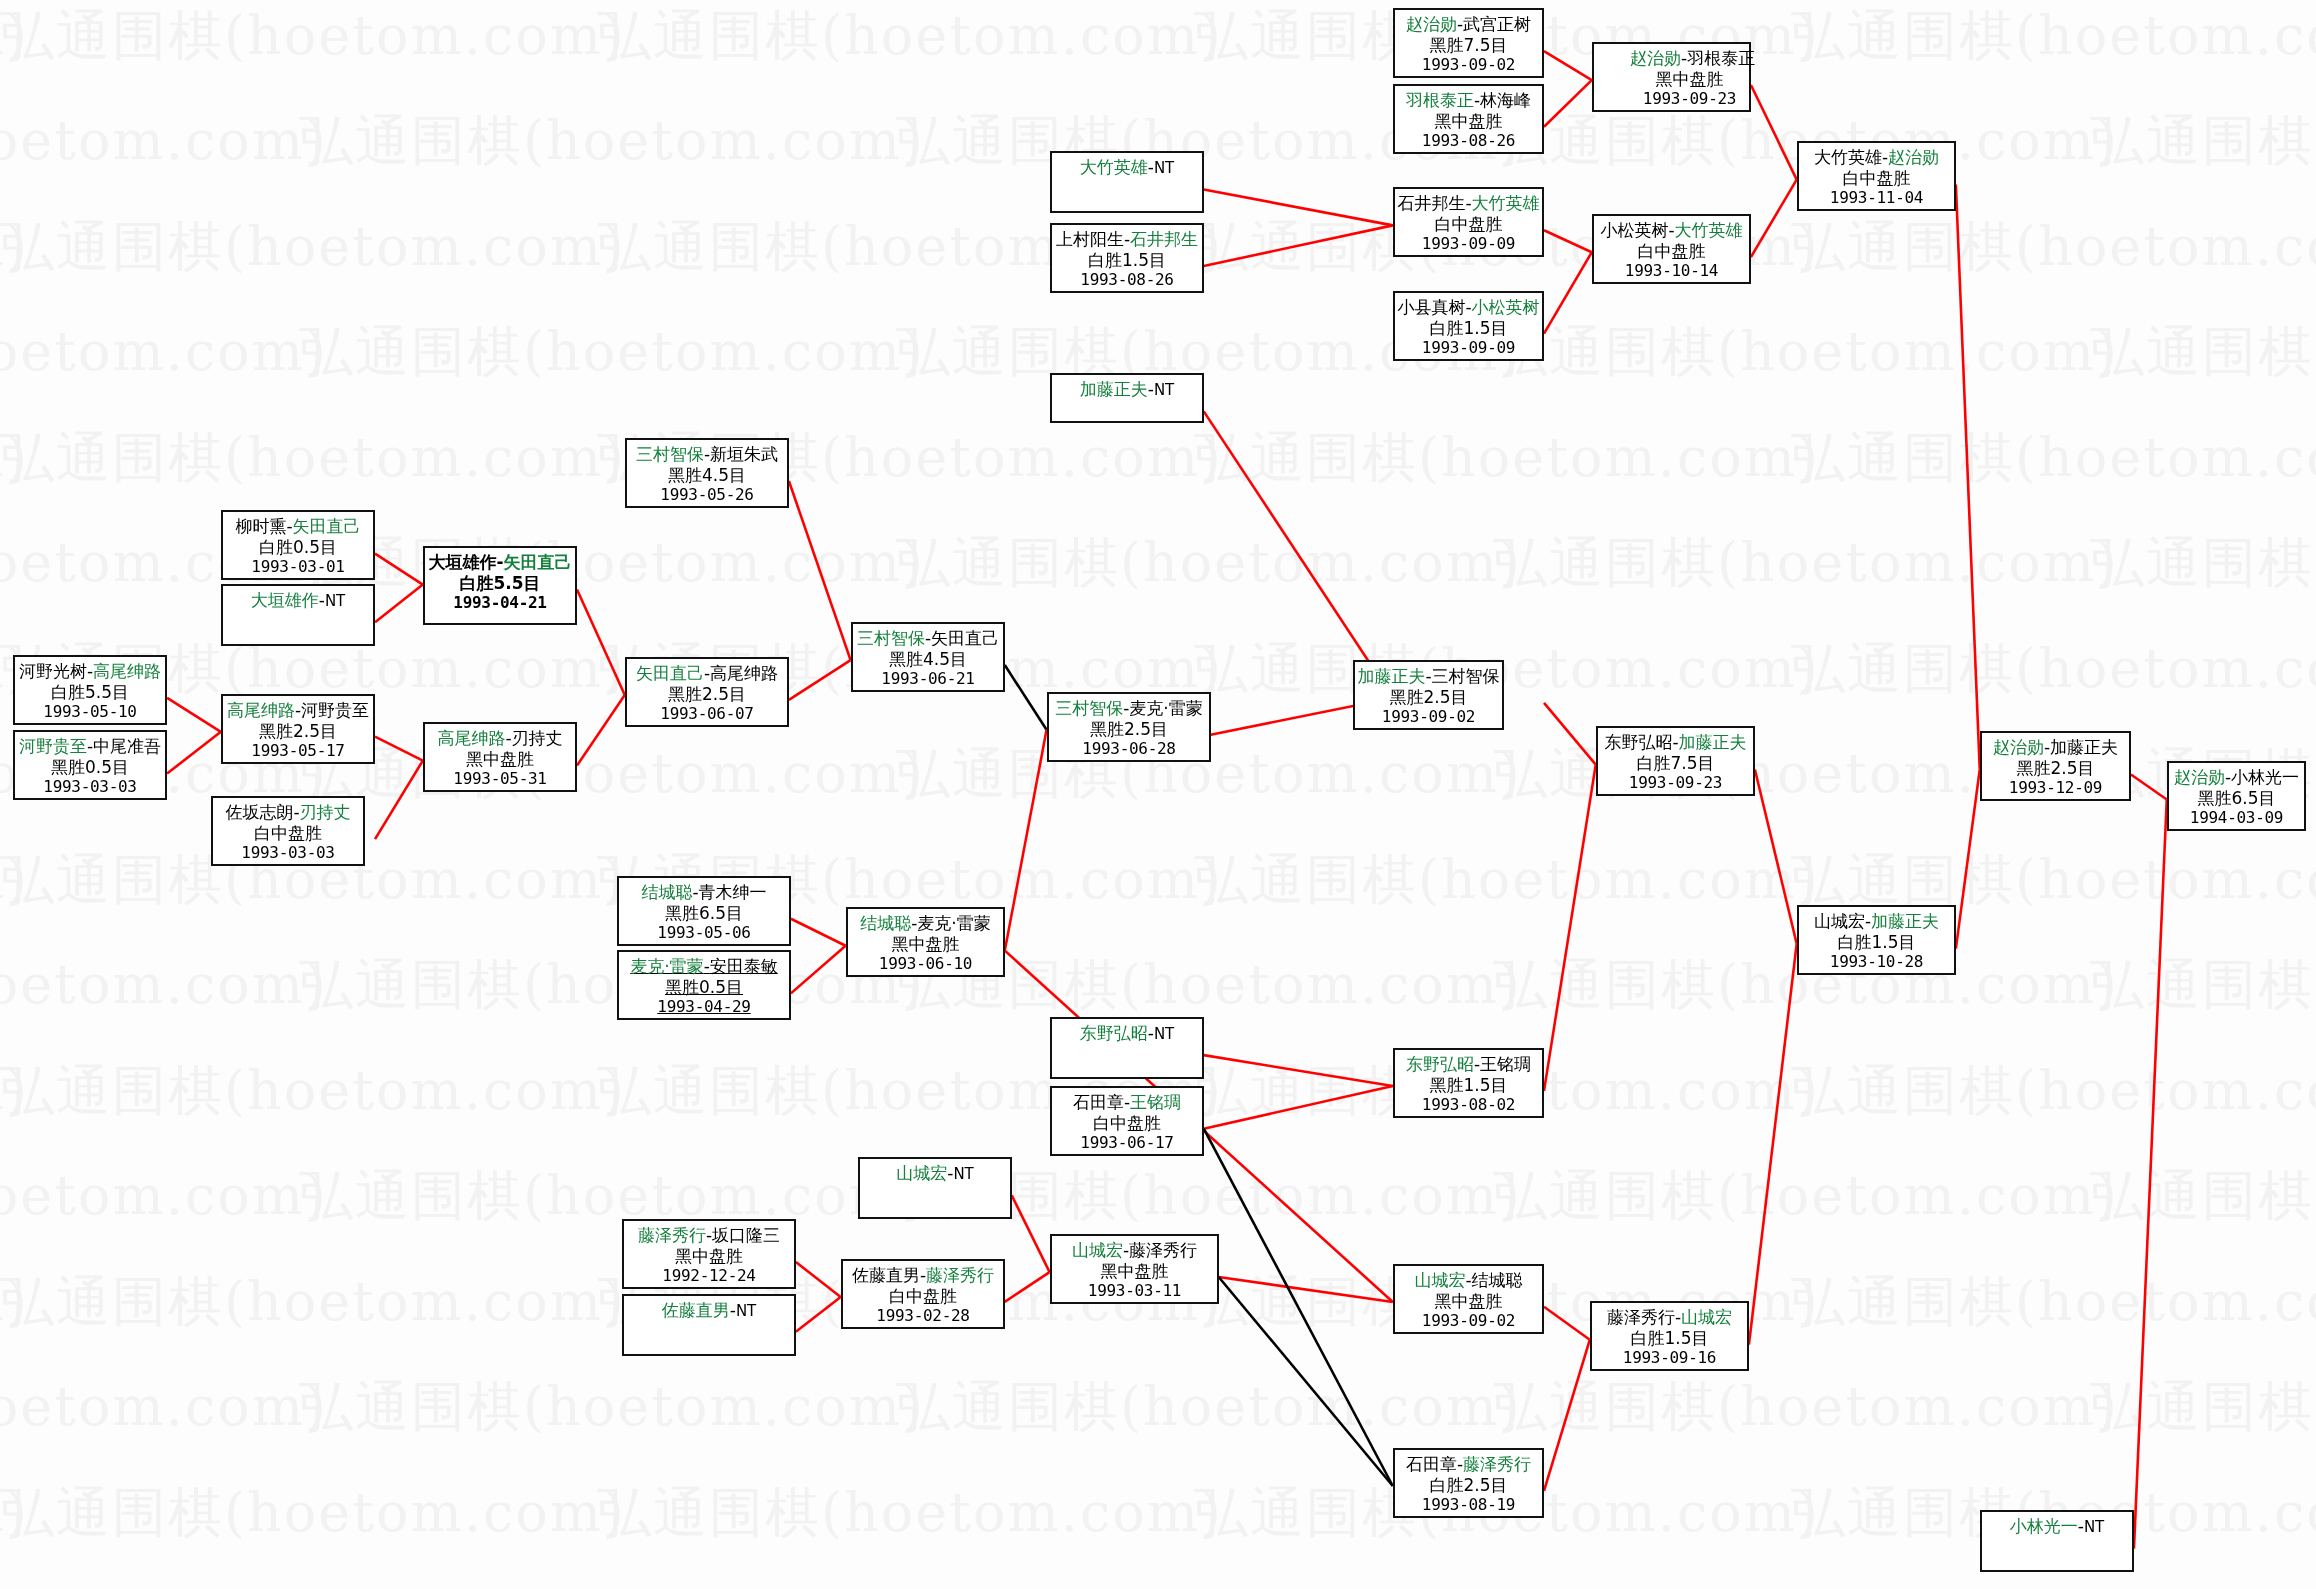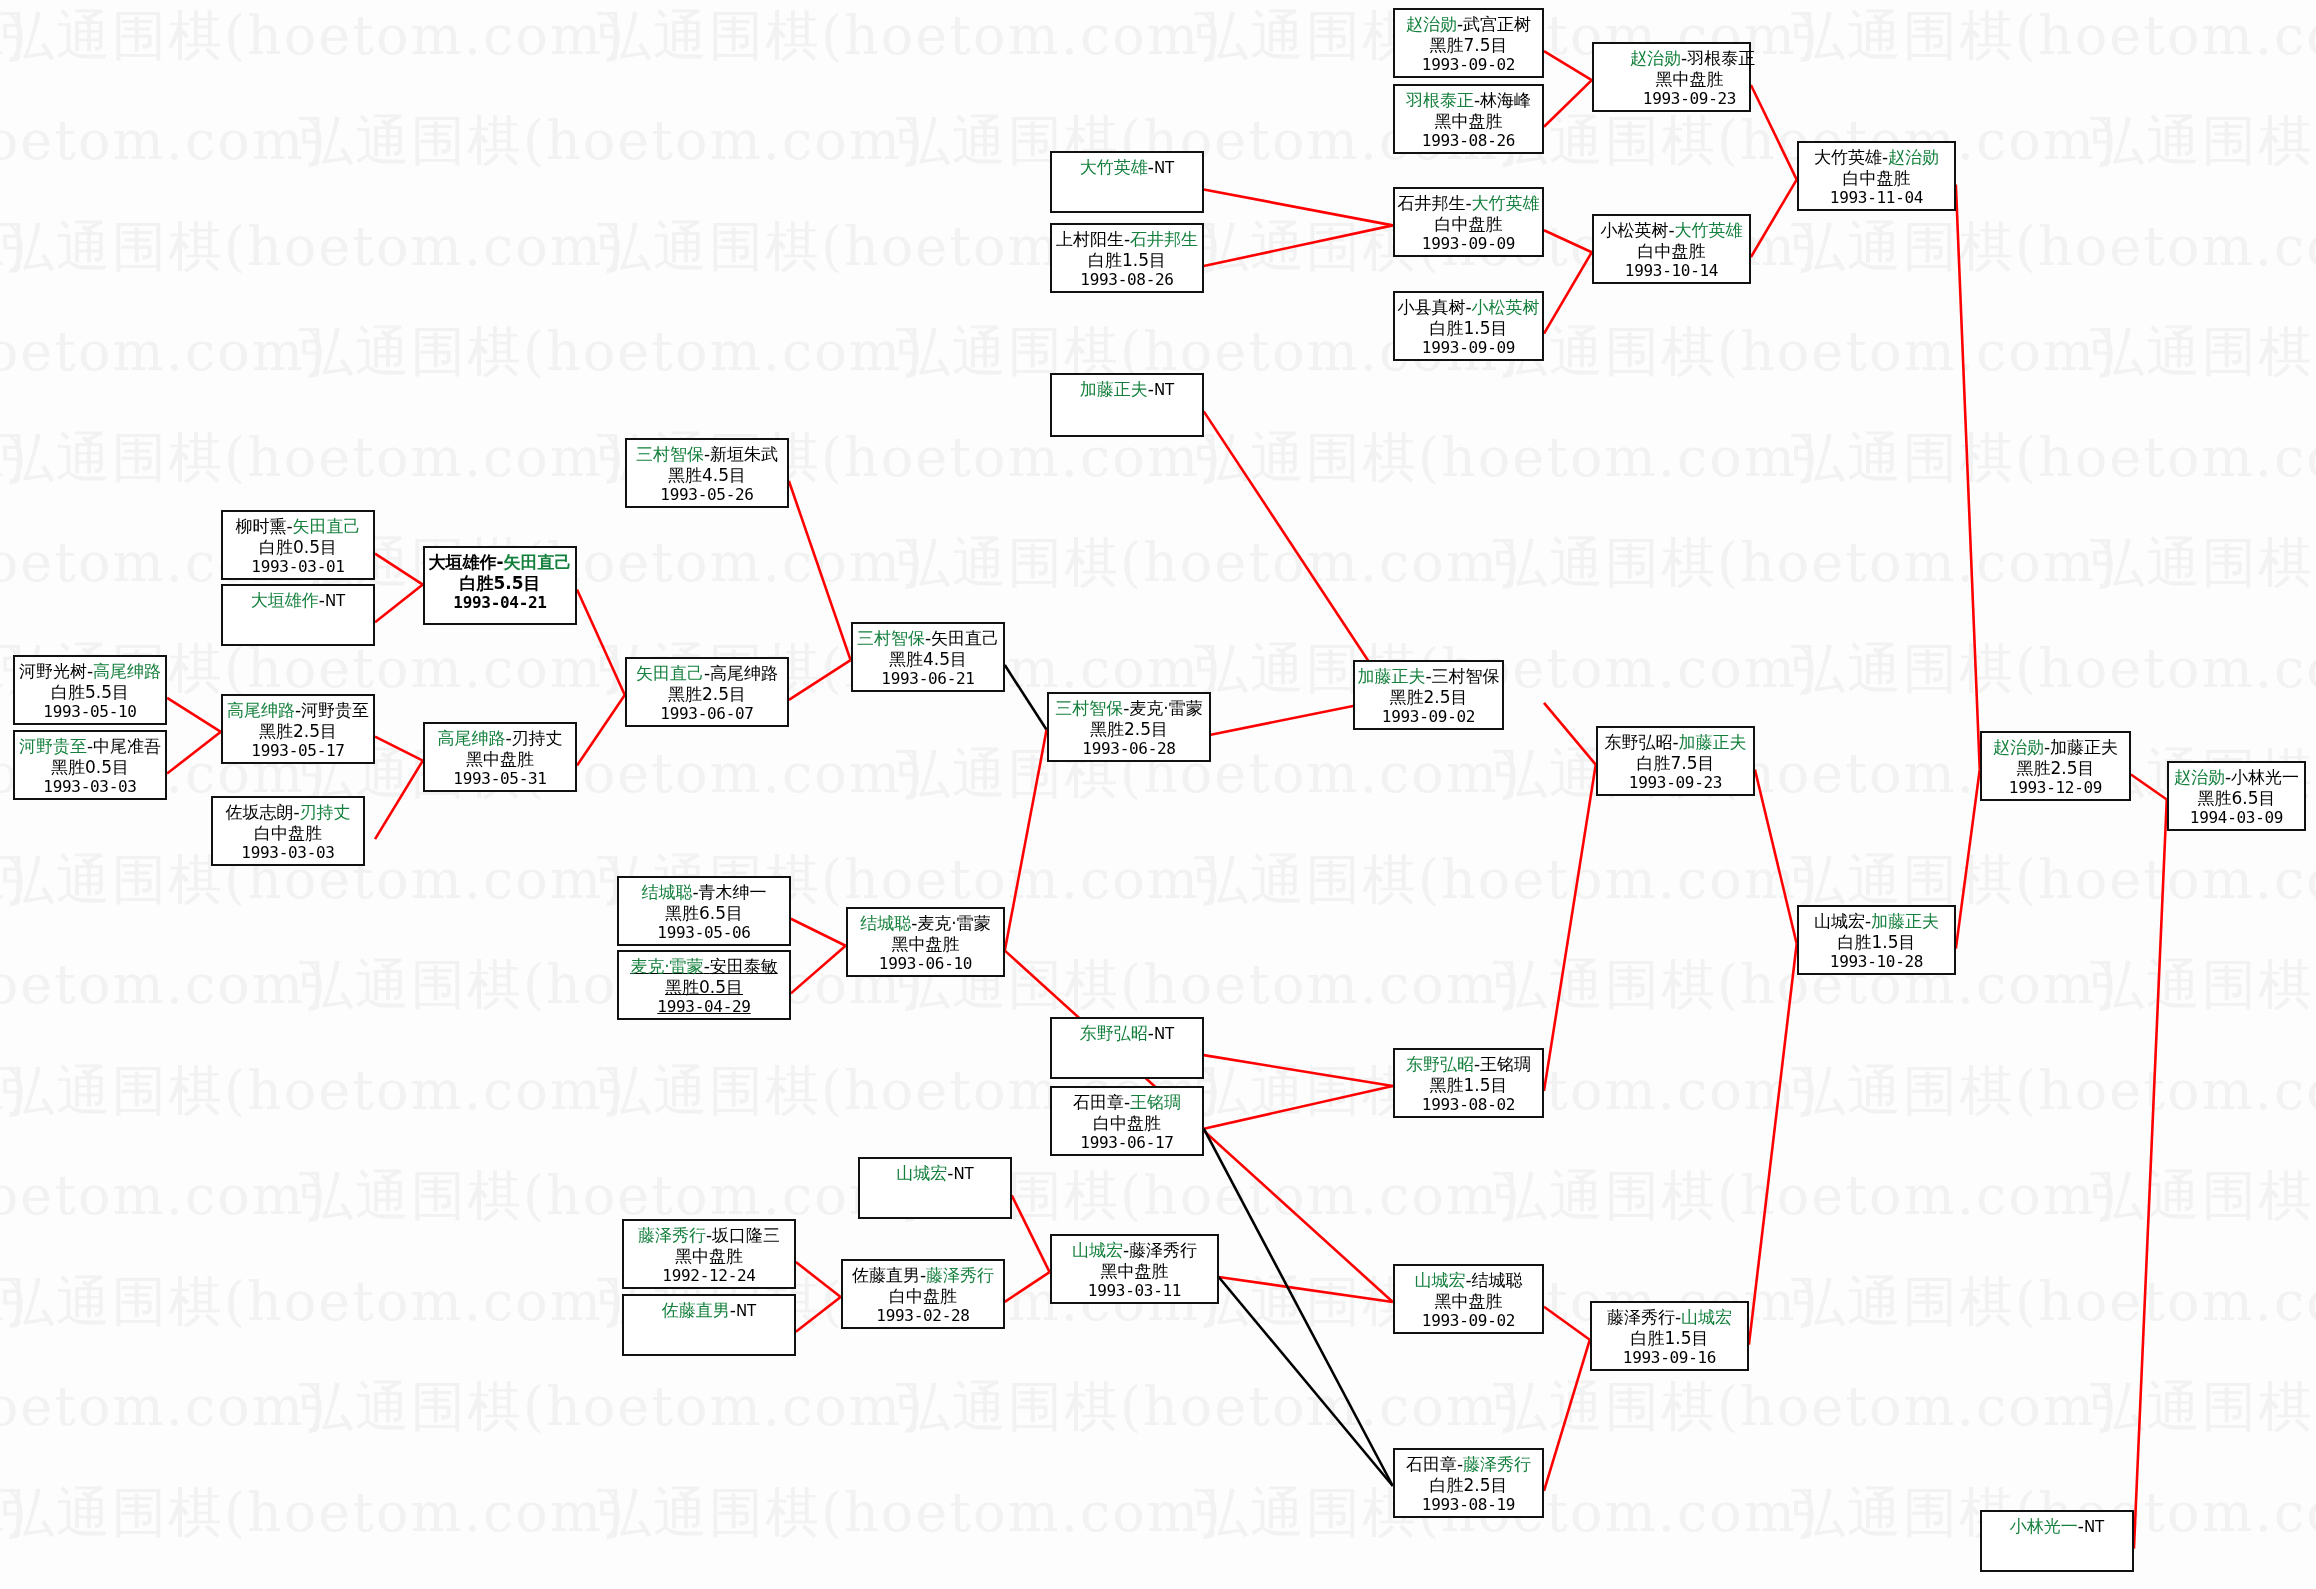--- a/index.html
+++ b/index.html
@@ -193,21 +193,21 @@
       <div class="node" style="left: 1592px; top: 214px; width: 159px; height: 70px;">
         <span class="ln"><span class="l">小松英树</span><span>-</span><span class="w">大竹英雄</span></span>
         <span class="ln">白中盘胜</span>
         <span class="ln dt">1993-10-14</span>
       </div>
       <div class="node" style="left: 1797px; top: 141px; width: 159px; height: 70px;">
         <span class="ln"><span class="l">大竹英雄</span><span>-</span><span class="w">赵治勋</span></span>
         <span class="ln">白中盘胜</span>
         <span class="ln dt">1993-11-04</span>
       </div>
-      <div class="node" style="left: 1050px; top: 373px; width: 154px; height: 64px;">
+      <div class="node" style="left: 1050px; top: 373px; width: 154px; height: 50px;">
         <span class="ln"><span class="w">加藤正夫</span><span>-</span><span class="nt">NT</span></span>
       </div>
       <div class="node" style="left: 221px; top: 510px; width: 154px; height: 70px;">
         <span class="ln"><span class="l">柳时熏</span><span>-</span><span class="w">矢田直己</span></span>
         <span class="ln">白胜0.5目</span>
         <span class="ln dt">1993-03-01</span>
       </div>
       <div class="node" style="left: 221px; top: 584px; width: 154px; height: 62px;">
         <span class="ln"><span class="w">大垣雄作</span><span>-</span><span class="nt">NT</span></span>
       </div>

